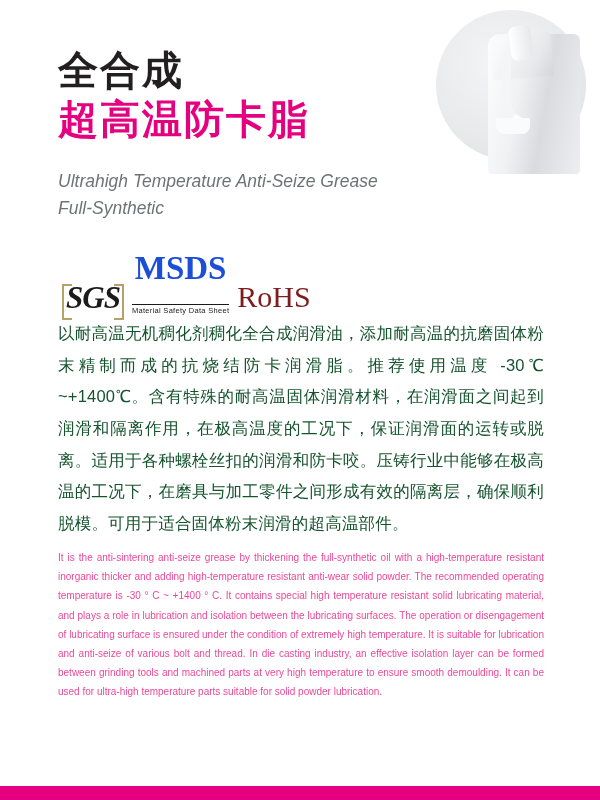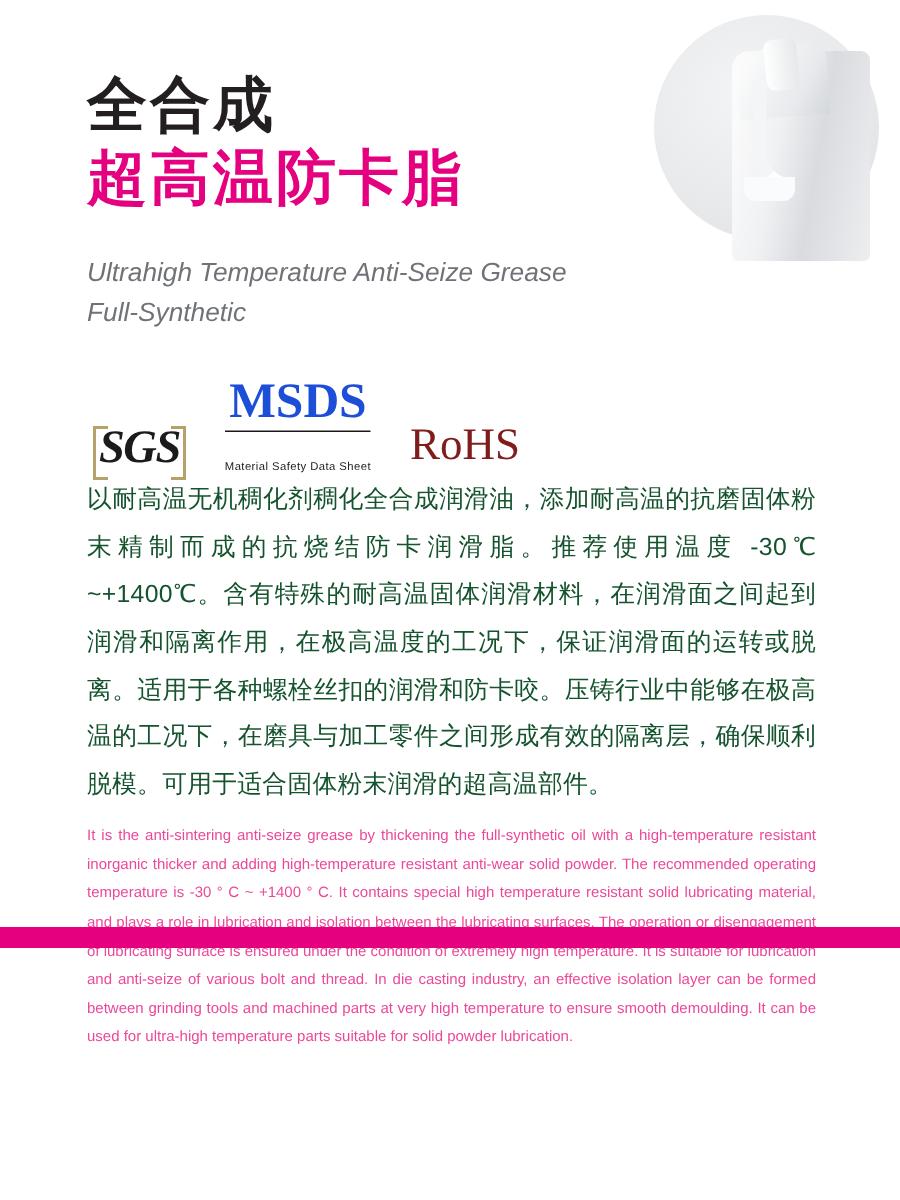--- a/index.html
+++ b/index.html
@@ -10,21 +10,21 @@
     width: 600px;
     height: 800px;
     background: #ffffff;
     font-family: "Liberation Sans", sans-serif;
     overflow: hidden;
     position: relative;
   }
   .page {
     position: relative;
     width: 600px;
-    height: 632px;
+    height: 800px;
     box-sizing: border-box;
   }
 
   
   .product-photo {
     position: absolute;
     top: 10px;
     right: 14px;
     width: 150px;
     height: 165px;
@@ -126,21 +126,21 @@
     white-space: nowrap;
   }
 
   
   .certs {
     position: absolute;
     left: 62px;
     top: 252px;
     display: flex;
     align-items: flex-end;
-    gap: 26px;
+    gap: 8px;
   }
   .sgs {
     position: relative;
     font-family: "Liberation Serif", serif;
     font-weight: bold;
     font-style: italic;
     font-size: 31px;
     color: #1b1b1b;
     letter-spacing: -1px;
     padding: 0 4px 2px 4px;
@@ -169,25 +169,25 @@
     line-height: 1;
   }
   .msds-main {
     font-family: "Liberation Serif", serif;
     font-weight: bold;
     font-size: 33px;
     color: #1d4ed8;
     letter-spacing: 0px;
   }
   .msds-sub {
-    margin-top: 2px;
+    margin-top: 19px;
     font-size: 7.5px;
     color: #1a1a1a;
     border-top: 1.5px solid #1a1a1a;
-    padding-top: 19px;
+    padding-top: 2px;
     letter-spacing: 0.3px;
   }
   .rohs {
     font-family: "Liberation Serif", serif;
     font-size: 30px;
     color: #7f1d1d;
     line-height: 1;
     padding-bottom: 3px;
   }
 

